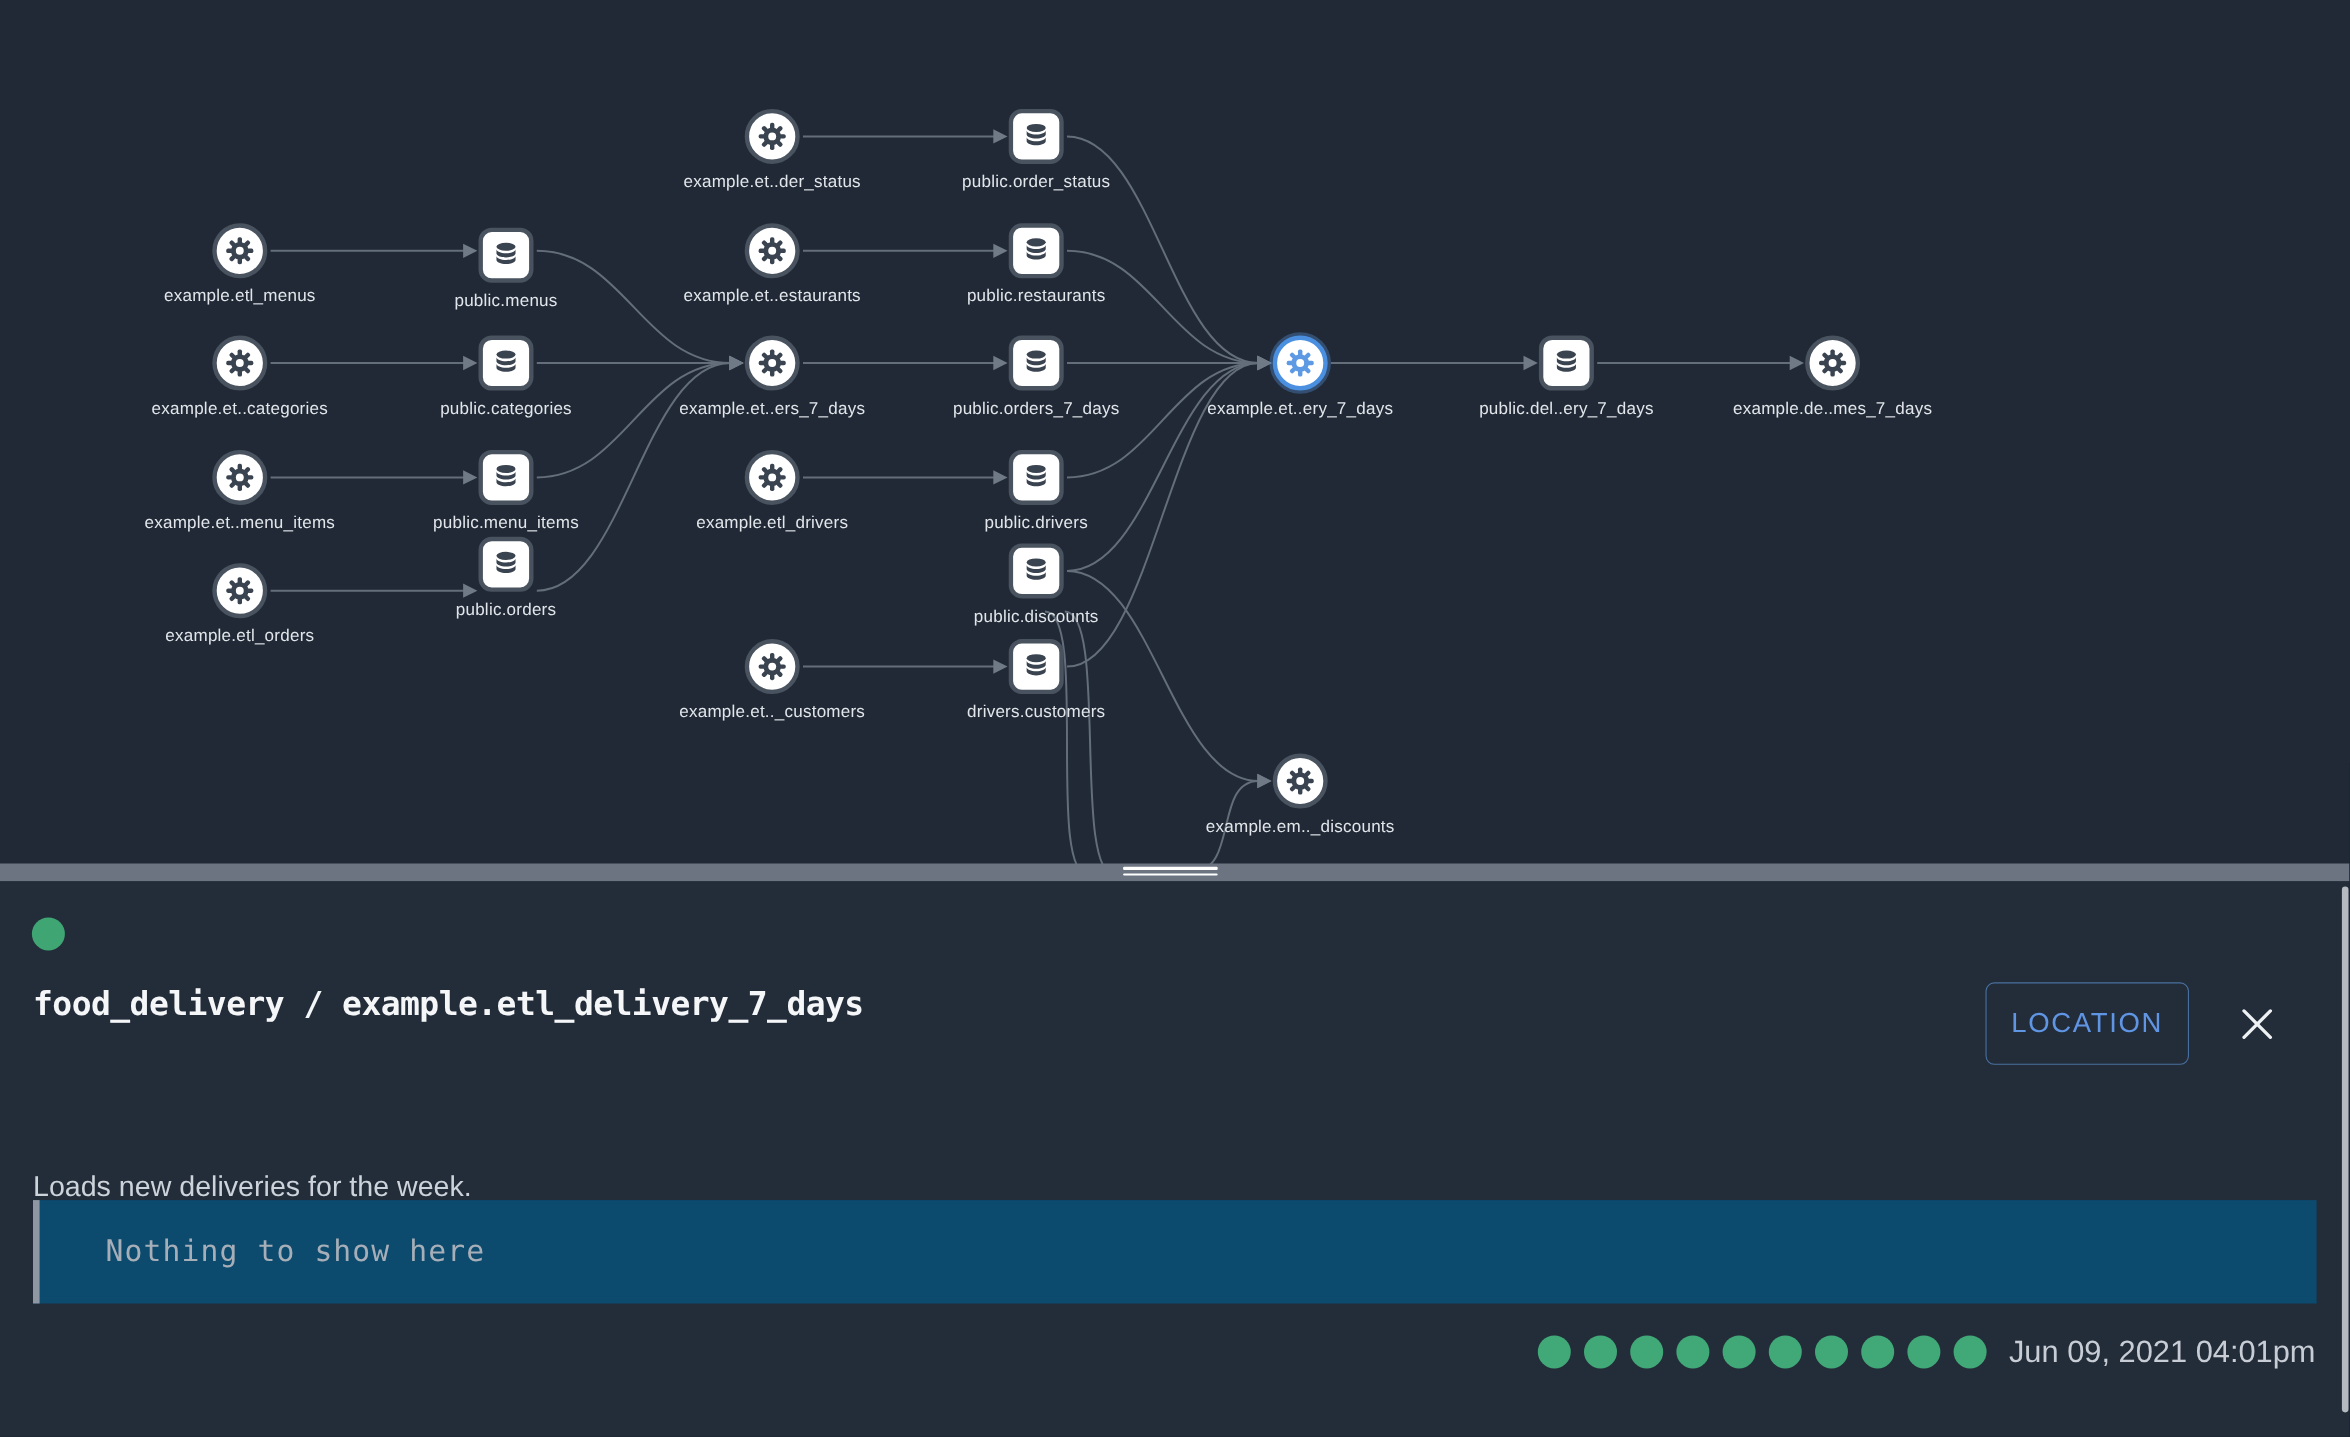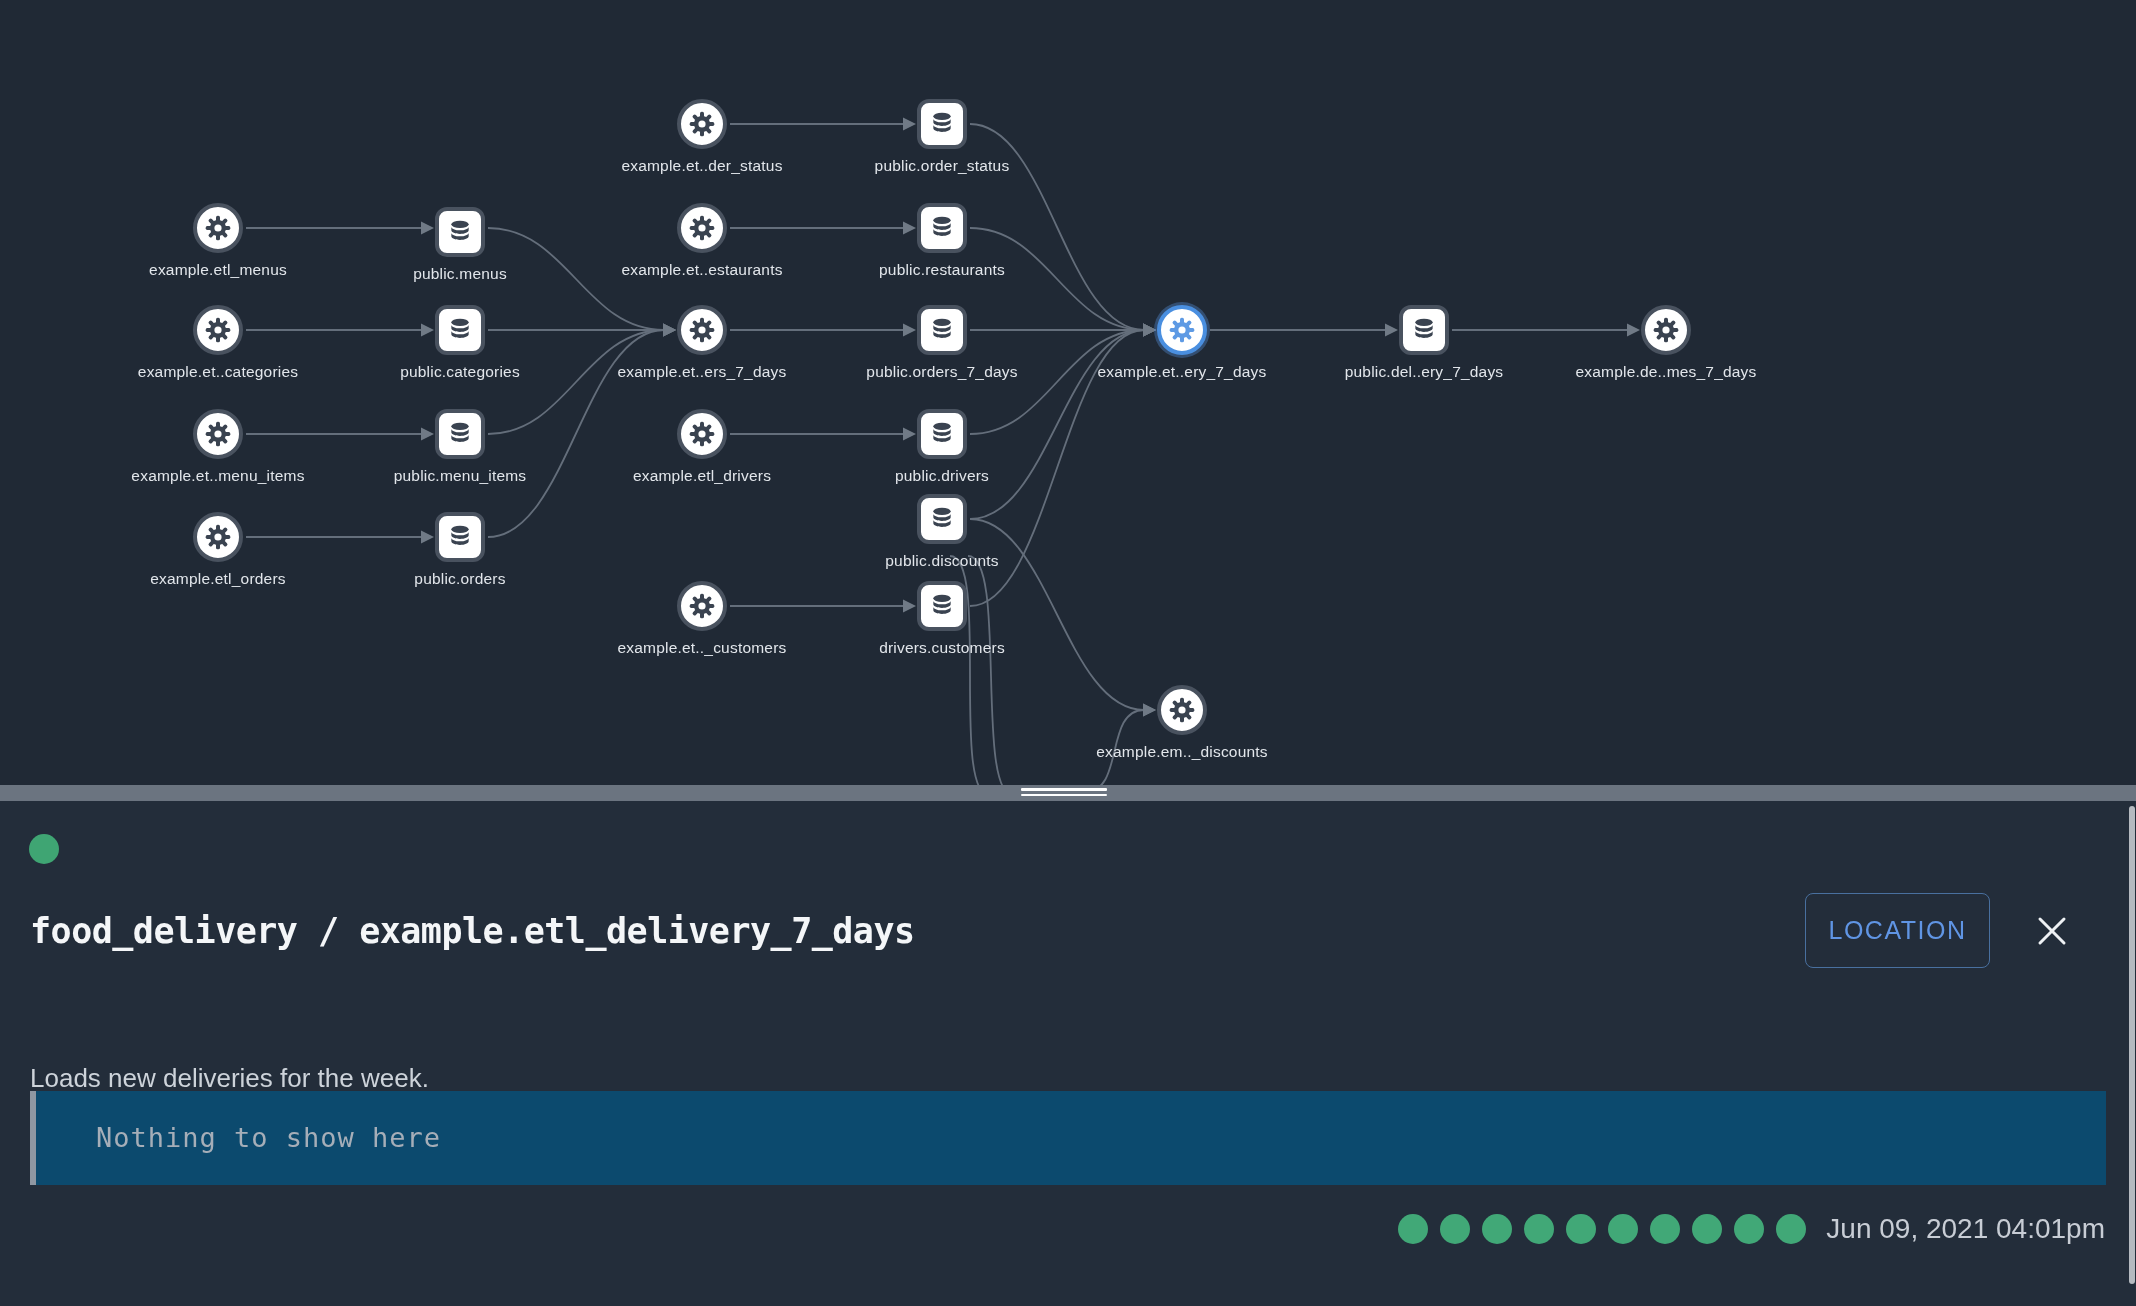--- a/index.html
+++ b/index.html
@@ -20,21 +20,21 @@
 
   
   .divider{position:absolute;left:0;top:785px;width:2136px;height:16px;background:#6b7480;z-index:5;}
   .divider-handle{position:absolute;left:1021px;top:3px;width:86px;cursor:row-resize;}
   .divider-handle div{height:2.5px;background:#ffffff;margin-bottom:3px;border-radius:1px;}
 
   
   .panel{position:absolute;left:0;top:801px;width:2136px;height:505px;background:#232d3a;z-index:4;}
   .status-dot{position:absolute;left:29px;top:33px;width:30px;height:30px;border-radius:50%;}
   .panel-title{position:absolute;left:30px;top:95px;font-family:"DejaVu Sans Mono",monospace;
-    font-size:35px;font-weight:600;color:#f4f6f8;letter-spacing:-.5px;margin-top:15px;}
+    font-size:30px;font-weight:600;color:#f4f6f8;letter-spacing:-.5px;}
   .location-btn{position:absolute;left:1805px;top:92px;width:185px;height:75px;box-sizing:border-box;
     background:transparent;border:1.5px solid #49709f;border-radius:8px;color:#6095e4;
     font-family:Liberation Sans, sans-serif;font-size:25px;letter-spacing:1.5px;cursor:pointer;}
   .close-btn{position:absolute;left:2032px;top:110px;width:40px;height:40px;background:none;border:none;
     padding:0;cursor:pointer;}
   .panel-desc{position:absolute;left:30px;top:218px;font-size:26px;color:#cdd3da;margin-top:44px;}
   .empty-box{position:absolute;left:30px;top:290px;width:2076px;height:94px;box-sizing:border-box;
     background:#0c4a6e;border-left:6px solid #8f97a2;}
   .empty-box span{display:block;margin:31px 0 0 60px;font-family:"DejaVu Sans Mono",monospace;
     font-size:27px;color:#a6aeb8;letter-spacing:1px;}
@@ -200,21 +200,21 @@
                 <rect x="21" y="5.5" width="6" height="10" rx="2.5" transform="rotate(180 24 24)"></rect>
                 <rect x="21" y="5.5" width="6" height="10" rx="2.5" transform="rotate(225 24 24)"></rect>
                 <rect x="21" y="5.5" width="6" height="10" rx="2.5" transform="rotate(270 24 24)"></rect>
                 <rect x="21" y="5.5" width="6" height="10" rx="2.5" transform="rotate(315 24 24)"></rect>
   </g>
               <circle cx="24" cy="24" r="5.4" fill="#ffffff"></circle>
             </svg>
           </div>
     <div class="node-label">example.etl_orders</div>
         </div>
-        <div class="node table" style="left: 460px; top: 512px;">
+        <div class="node table" style="left: 460px; top: 488px;">
           <div class="node-icon">
       <svg width="32" height="32" viewBox="0 0 48 48" fill="#3a4350">
   <ellipse cx="24" cy="12.5" rx="13" ry="5.5"></ellipse>
   <path d="M11 16 c0 3 5.8 5.5 13 5.5 s13 -2.5 13 -5.5 v5.5 c0 3 -5.8 5.5 -13 5.5 s-13 -2.5 -13 -5.5 z"></path>
   <path d="M11 25 c0 3 5.8 5.5 13 5.5 s13 -2.5 13 -5.5 v5.5 c0 3 -5.8 5.5 -13 5.5 s-13 -2.5 -13 -5.5 z"></path>
             </svg>
           </div>
     <div class="node-label">public.orders</div>
         </div>
         <div class="node op" style="left: 702px; top: 99px;">

